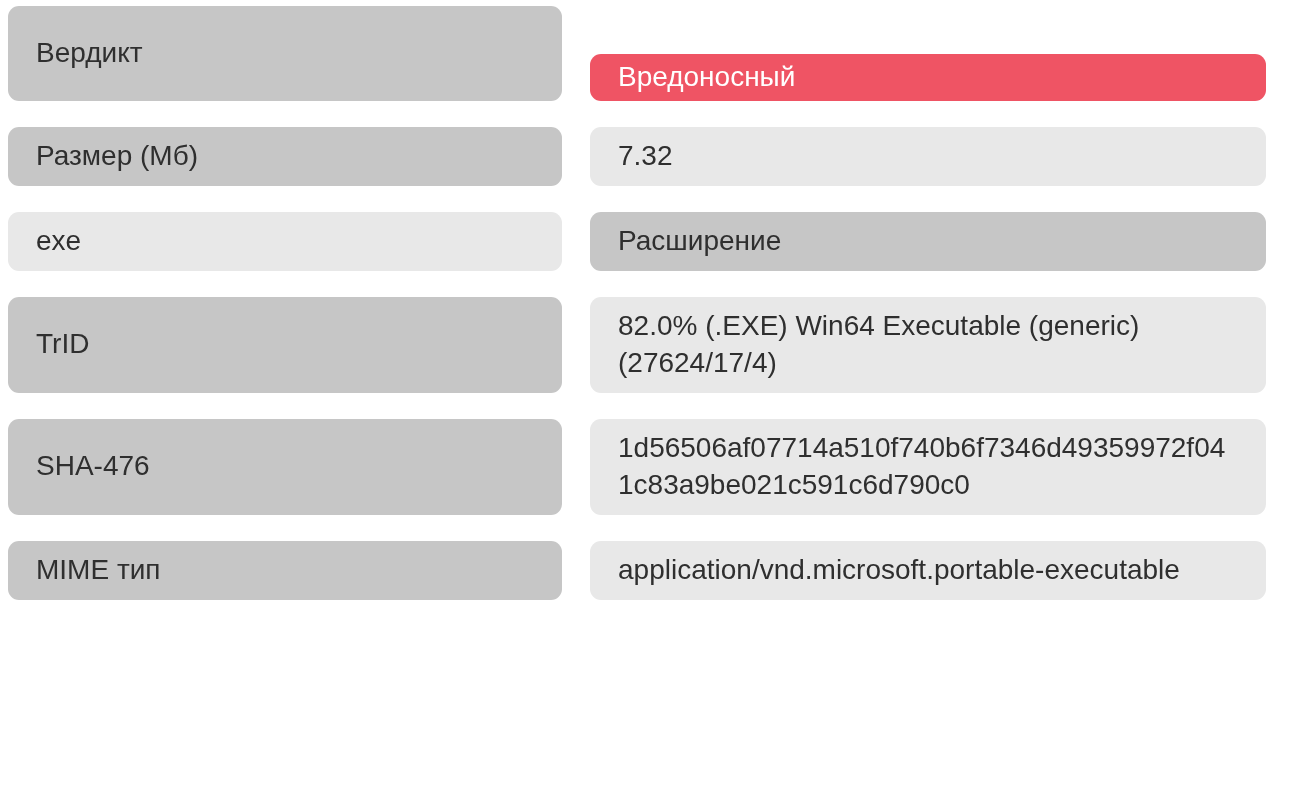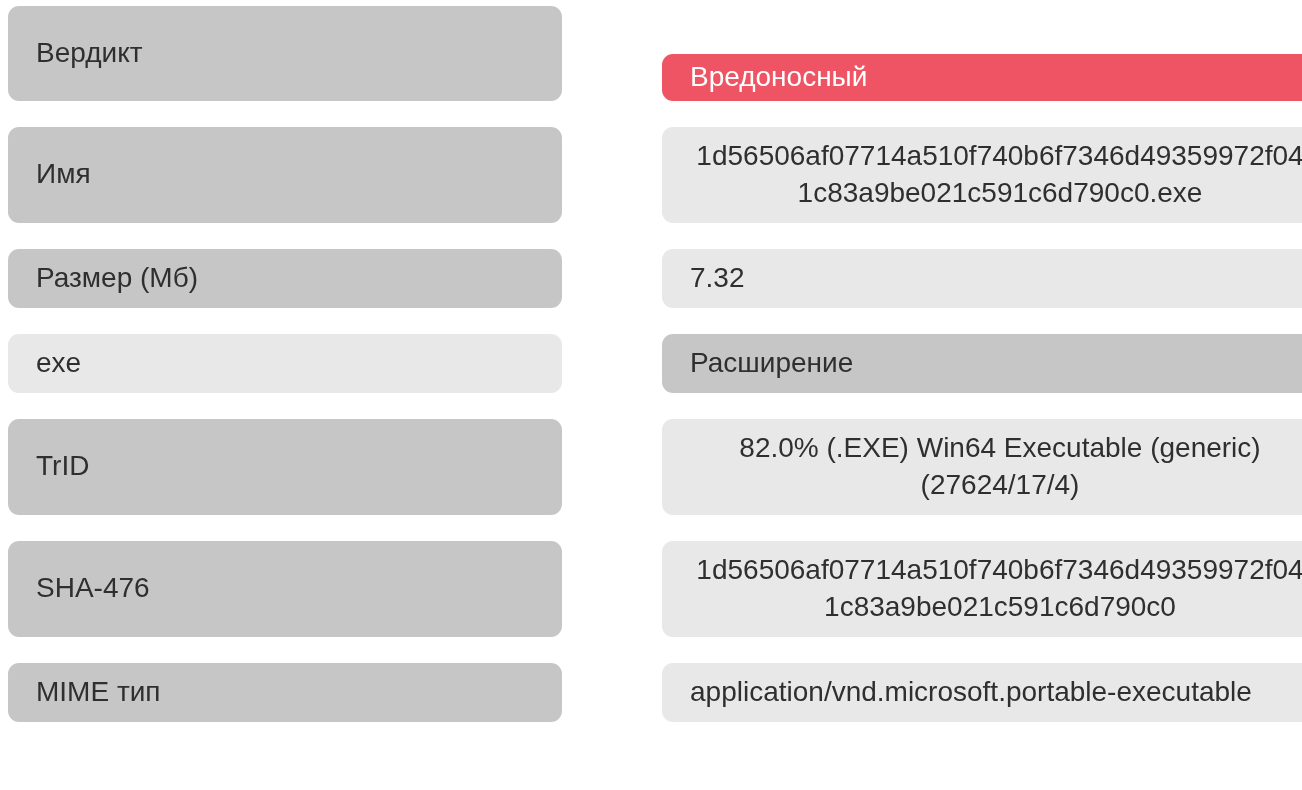--- a/index.html
+++ b/index.html
@@ -14,24 +14,23 @@
     height: 790px;
     background: var(--page-bg, #ffffff);
     overflow: hidden;
   }
   .report-table {
     padding: 6px 0 0 8px;
   }
   .row {
     display: grid;
     grid-template-columns: 554px 676px;
-    column-gap: 100px;
+    column-gap: 28px;
     align-items: stretch;
     margin-bottom: 26px;
-    text-align: center;
   }
   .cell {
     box-sizing: border-box;
     border-radius: 11px;
     display: flex;
     align-items: center;
     min-height: 48px;
     padding: 11px 28px;
     font-size: 28px;
     line-height: 1.32;
@@ -60,24 +59,20 @@
 <body>
 
 <div class="page">
   <div class="report-table">
 
     <div class="row compact">
       <div class="cell label">Вердикт</div>
       <div class="cell value malicious">Вредоносный</div>
     </div>
 
-    <div class="row">
-      <div class="cell label">Имя</div>
-      <div class="cell value">1d56506af07714a510f740b6f7346d49359972f041c83a9be021c591c6d790c0.exe</div>
-    </div>
 
     <div class="row">
       <div class="cell label">Размер (Мб)</div>
       <div class="cell value">7.32</div>
     </div>
 
     <div class="row">
       <div class="cell value">exe</div>
       <div class="cell label">Расширение</div>
     </div>

